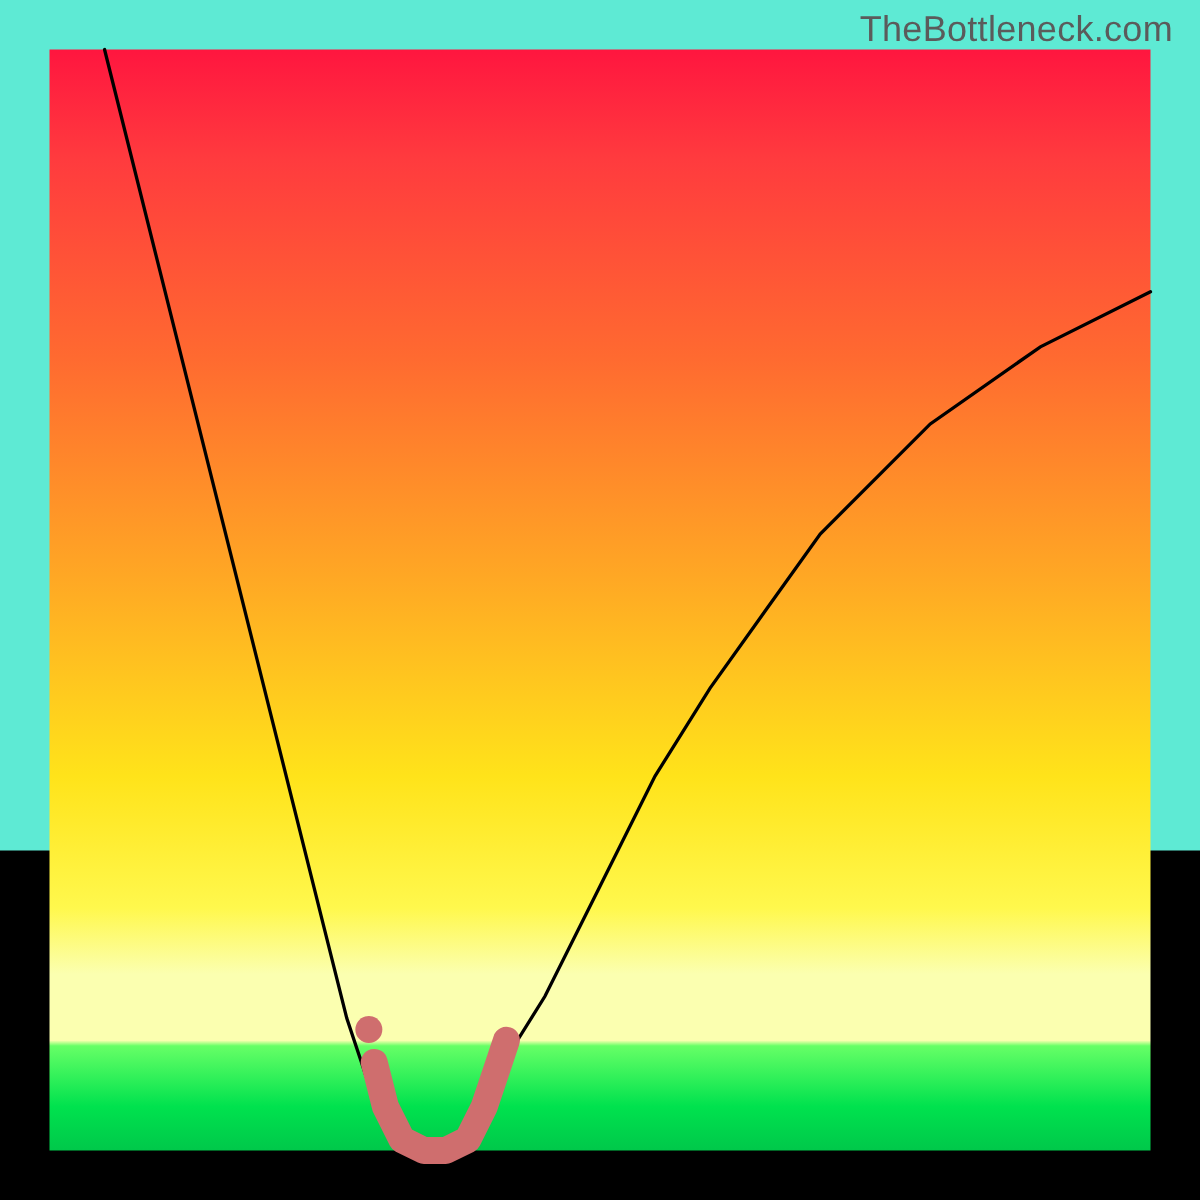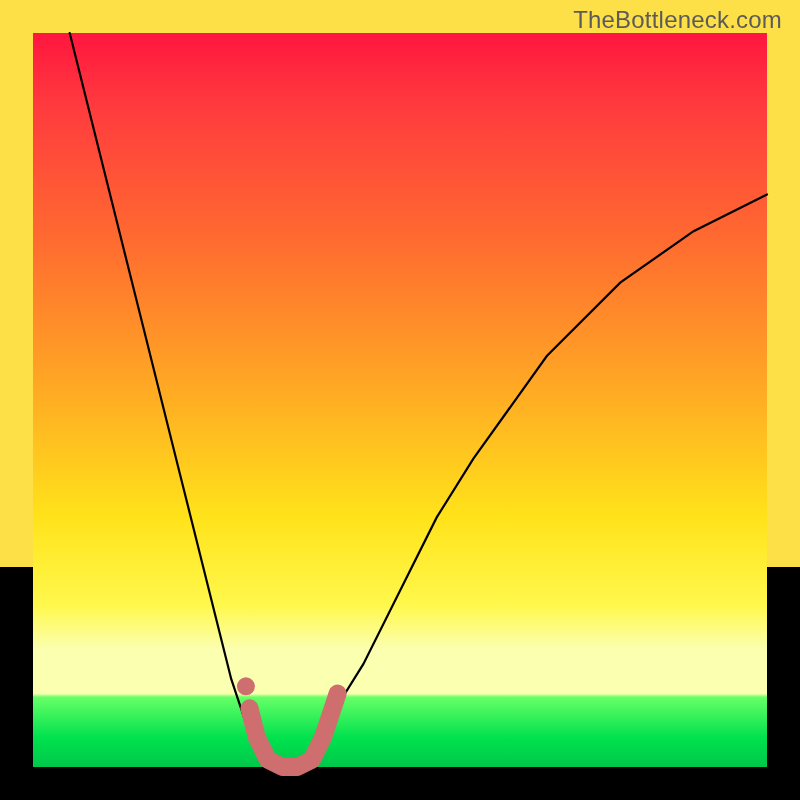--- a/index.html
+++ b/index.html
@@ -10,21 +10,21 @@
     overflow: hidden;
     background: #000;
     font-family: Arial, Helvetica, sans-serif;
   }
   .frame {
     position: absolute;
     left: 0;
     top: 0;
     width: 800px;
     height: 567px;
-    background: #fde047;
+    background: #5eead4;
   }
   .plot {
     position: absolute;
     left: 33px;
     top: 33px;
     width: 734px;
     height: 734px;
     
     background: linear-gradient(
       to bottom,

